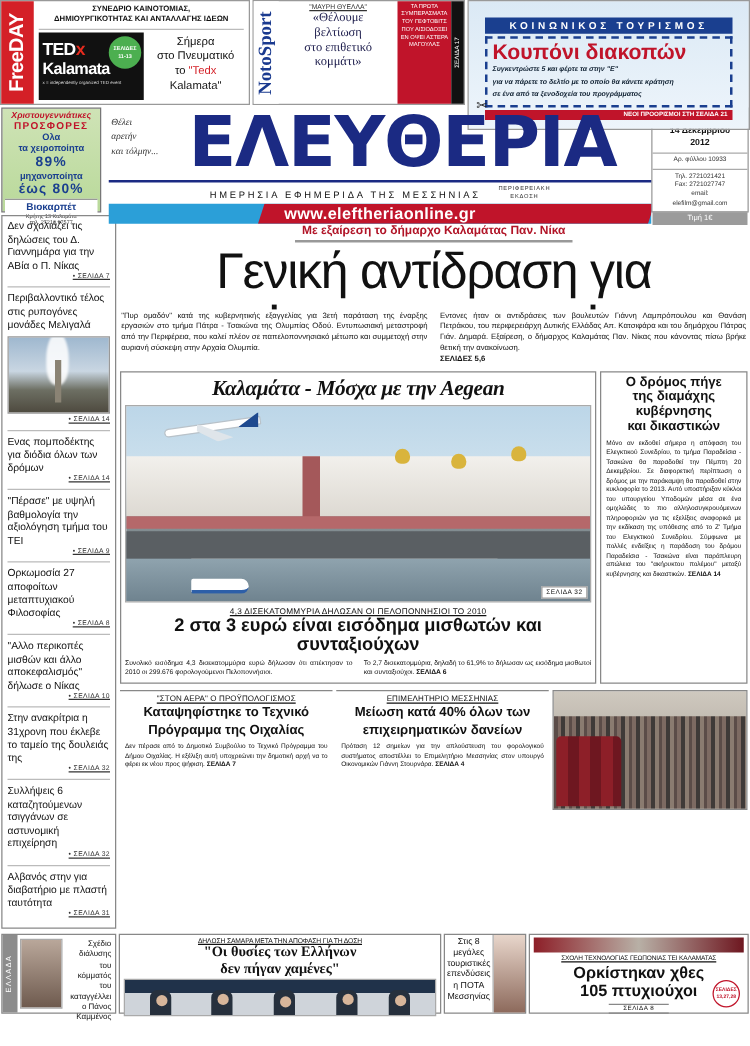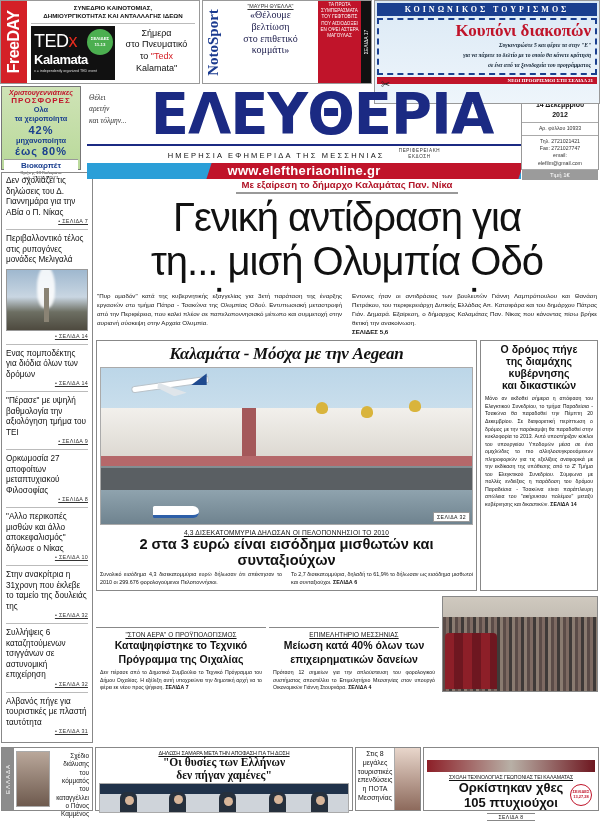--- a/index.html
+++ b/index.html
@@ -19,21 +19,21 @@
   .freeday-spine {
     width: 26px; background: #d42027; color: #fff; font-weight: bold; font-size: 16px;
     display: flex; align-items: center; justify-content: center;
   }
   .freeday-spine span { transform: rotate(-90deg); white-space: nowrap; letter-spacing: -0.5px; }
   .freeday-body { flex: 1; padding: 3px 4px; display: flex; flex-direction: column; }
   .fd-top { font-size: 6.2px; text-align: center; line-height: 1.35; color: #111; font-weight:600; }
   .fd-rule { height:1px; background:#bbb; margin:2px 0; }
   .fd-main { display: flex; flex: 1; gap: 3px; }
   .tedx-box { width: 84px; background: #111; color: #fff; position: relative; padding: 5px 3px; }
-  .tedx-l1 { font-size: 18px; font-weight: normal; letter-spacing: -0.5px; }
+  .tedx-l1 { font-size: 14px; font-weight: bold; letter-spacing: -0.5px; }
   .tedx-l1 .x { color: #e62b1e; }
   .tedx-l2 { font-size: 13px; font-weight: bold; letter-spacing: -0.5px; }
   .tedx-l3 { font-size: 3.6px; color: #ddd; margin-top: 2px; }
   .tedx-badge {
     position: absolute; right: 2px; top: 3px; width: 26px; height: 26px; border-radius: 50%;
     background: #4caf50; color: #fff; font-size: 4.4px; font-weight: bold;
     display: flex; flex-direction: column; align-items: center; justify-content: center; line-height: 1.2;
   }
   .fd-right { flex: 1; font-size: 9px; line-height: 1.3; text-align: center; padding-top: 2px; }
   .fd-right .red { color: #d42027; }
@@ -49,24 +49,24 @@
   .noto-kicker { font-size: 5.4px; text-decoration: underline; color:#333; }
   .noto-quote { font-size: 10px; line-height: 1.18; color:#1a1a4a; font-family:"Liberation Serif", serif; }
   .noto-photo { flex:1; background: linear-gradient(160deg,#7b8fa8,#415a75 55%,#2c3e52); }
   .noto-strap {
     background:#c0142a; color:#fff; font-size:4.6px; text-align:center; line-height:1.35; padding:1px;
   }
   .noto-page { width:10px; background:#111; color:#fff; font-size:5px; display:flex; align-items:center; justify-content:center; }
   .noto-page span { transform: rotate(-90deg); white-space: nowrap; }
 
   .ad-coupon { flex:1; height:104px; border:1px solid #999; margin-left:2px;
-    background: linear-gradient(180deg,#dbe9f5,#eef5fb); position:relative; padding: 2px; font-family: Liberation Serif, serif; }
+    background: linear-gradient(180deg,#dbe9f5,#eef5fb); position:relative; padding: 13px; }
   .coupon-title { background:#1a3f8f; color:#fff; font-size:8px; font-weight:bold; letter-spacing:3px;
     text-align:center; padding:2px 0; }
-  .coupon-inner { border: 2px dashed #1a3f8f; margin-top:2px; padding:2px 4px 4px; text-align:right; }
+  .coupon-inner { border: 2px dashed #1a3f8f; margin-top:2px; padding:2px 4px 4px; text-align:left; }
   .coupon-h { color:#c0142a; font-size:17px; font-weight:bold; line-height:1; }
   .coupon-sub { font-size:5.6px; color:#123; line-height:1.45; font-style:italic; font-weight:bold; margin-top:2px;}
   .coupon-foot { background:#c0142a; color:#fff; font-size:5px; text-align:right; padding:1px 4px; margin-top:2px; font-weight:bold;}
   .scissors { position:absolute; left:6px; bottom:12px; font-size:11px; color:#222; }
 
   
   .masthead { display:flex; height: 86px; padding: 2px 1px 0 1px; }
   .ad-biokarpet { width: 80px; border:1px solid #777; background:linear-gradient(180deg,#cfe3b6,#b9d99a); padding:2px; text-align:center; }
   .bk-l1 { color:#c0142a; font-size:7px; font-weight:bold; font-style:italic; }
   .bk-l2 { color:#c0142a; font-size:8px; font-weight:bold; letter-spacing:1px; }
@@ -148,21 +148,21 @@
 
   .cap-kicker { text-align:center; font-size:6.6px; margin-top:4px; text-decoration:underline; letter-spacing:0.2px; }
   .cap-head { text-align:center; font-size:14.6px; font-weight:bold; line-height:1.06; margin-top:1px; }
   .cap-body { display:flex; gap:9px; margin-top:3px; }
   .cap-col { flex:1; font-size:5.4px; line-height:1.45; text-align:justify; color:#111; }
 
   .sidebox { width:118px; border:1px solid #888; padding:3px 4px; }
   .sb-h { text-align:center; font-size:10.5px; font-weight:bold; line-height:1.12; color:#111; }
   .sb-body { font-size:5.2px; line-height:1.45; text-align:justify; margin-top:4px; color:#111; }
 
-  .botrow { display:flex; gap:3px; padding:5px 1px 0;align-items:flex-end; }
+  .botrow { display:flex; gap:3px; padding:5px 1px 0; }
   .bb { flex:1; border-top:1px solid #888; padding:3px 4px 0; }
   .bb-k { text-align:center; font-size:6.4px; text-decoration:underline; letter-spacing:0.1px; }
   .bb-h { text-align:center; font-size:10.5px; font-weight:bold; line-height:1.14; margin-top:2px; }
   .bb-t { font-size:5.2px; line-height:1.46; text-align:justify; margin-top:3px; }
   .grad-photo { width:156px; border:1px solid #888; height:96px; overflow:hidden; position:relative;
     background: linear-gradient(180deg,#cfc9bf,#9b9289); }
   .crowd { position:absolute; inset:auto 0 0 0; height:74px;
     background: repeating-linear-gradient(90deg,#5b4c48 0 3px,#7d6a62 3px 6px,#3f3a38 6px 9px,#8a7b70 9px 12px); }
   .robes { position:absolute; left:2px; bottom:2px; width:52px; height:56px;
     background: repeating-linear-gradient(90deg,#8d1f28 0 9px,#6e1720 9px 18px); border-radius:4px 4px 0 0; }
@@ -183,21 +183,21 @@
   .suit { position:absolute; bottom:0; width:17px; height:20px; background:#26303d; border-radius:6px 6px 0 0; }
   .headd { position:absolute; width:9px; height:9px; border-radius:50%; background:#d8b69a; }
 
   .bs-pota { width:66px; border:1px solid #888; display:flex; }
   .bs-pota-txt { flex:1; font-size:7px; line-height:1.26; text-align:center; padding-top:2px; }
   .bs-pota-face { width:26px; background:linear-gradient(180deg,#e8d6cb,#8d6a5c); border-left:1px solid #aaa; }
   .seal { position:absolute; right:6px; bottom:4px; width:22px; height:22px; border-radius:50%;
     border:1.5px solid #c0142a; color:#c0142a; font-size:4px; display:flex; flex-direction:column;
     align-items:center; justify-content:center; line-height:1.15; font-weight:bold; background:rgba(255,255,255,.7); }
 
-  .bs-tei { width:176px; border:1px solid #888; padding:12px 3px; position:relative; }
+  .bs-tei { width:176px; border:1px solid #888; padding:2px 3px; position:relative; }
   .tei-photo { height:12px; background:linear-gradient(90deg,#8d1f28,#b8b0a6,#6e1720); }
   .tei-k { text-align:center; font-size:5.2px; text-decoration:underline; margin-top:2px; letter-spacing:-0.1px; }
   .tei-h { text-align:center; font-size:13px; font-weight:bold; line-height:1.1; margin-top:1px; }
   .tei-p { text-align:center; font-size:5px; margin-top:3px; letter-spacing:0.4px; }
   .tei-p span { border-top:1px solid #888; border-bottom:1px solid #888; padding:0 12px; }
 </style>
 </head>
 <body>
 
 <div class="page">
@@ -271,21 +271,21 @@
       <div class="coupon-foot">ΝΕΟΙ ΠΡΟΟΡΙΣΜΟΙ ΣΤΗ ΣΕΛΙΔΑ 21</div>
     </div>
   </div>
 
   <div class="masthead">
     <div class="ad-biokarpet">
       <div class="bk-l1">Χριστουγεννιάτικες</div>
       <div class="bk-l2">ΠΡΟΣΦΟΡΕΣ</div>
       <div class="bk-l3">Ολα</div>
       <div class="bk-l3">τα χειροποίητα</div>
-      <div class="bk-pct">42%</div>
+      <div class="bk-pct">89%</div>
       <div class="bk-l3">μηχανοποίητα</div>
       <div class="bk-pct">έως 80%</div>
       <div class="bk-brand">
         <div class="bk-brandname">Βιοκαρπέτ</div>
         <div class="bk-addr">Κρήτης 13 Καλαμάτα</div>
         <div class="bk-addr">τηλ. 27210 97577</div>
       </div>
     </div>
 
     <div class="mast-mid">
@@ -367,31 +367,30 @@
         <div class="li-txt">Στην ανακρίτρια η 31χρονη που έκλεβε το ταμείο της δουλειάς της</div>
         <div class="li-page">• ΣΕΛΙΔΑ 32</div>
       </div>
       <div class="li-sep"></div>
       <div class="li">
         <div class="li-txt">Συλλήψεις 6 καταζητούμενων τσιγγάνων σε αστυνομική επιχείρηση</div>
         <div class="li-page">• ΣΕΛΙΔΑ 32</div>
       </div>
       <div class="li-sep"></div>
       <div class="li">
-        <div class="li-txt">Αλβανός πήγε για τουριστικές με πλαστή ταυτότητα</div>
+        <div class="li-txt">Αλβανός στην για διαβατήριο με πλαστή ταυτότητα</div>
         <div class="li-page">• ΣΕΛΙΔΑ 31</div>
       </div>
     </div>
 
     <div class="maincol">
       <div class="kicker-wrap">
         <div class="kicker">Με εξαίρεση το δήμαρχο Καλαμάτας Παν. Νίκα</div>
       </div>
       <div class="headline">Γενική αντίδραση για</div>
-      <div class="headline">τη... μισή Ολυμπία Οδό</div>
 
       <div class="lead">
         <div class="lead-col">
           <div class="lead-bullet">■</div>
           <div>"Πυρ ομαδόν" κατά της κυβερνητικής εξαγγελίας για 3ετή παράταση της έναρξης εργασιών στο τμήμα Πάτρα - Τσακώνα της Ολυμπίας Οδού. Εντυπωσιακή μεταστροφή από την Περιφέρεια, που καλεί πλέον σε παπελοποννησιακό μέτωπο και συμμετοχή στην αυριανή σύσκεψη στην Αρχαία Ολυμπία.</div>
         </div>
         <div class="lead-col">
           <div class="lead-bullet">■</div>
           <div>Εντονες ήταν οι αντιδράσεις των βουλευτών Γιάννη Λαμπρόπουλου και Θανάση Πετράκου, του περιφερειάρχη Δυτικής Ελλάδας Απ. Κατσιφάρα και του δημάρχου Πάτρας Γιάν. Δημαρά. Εξαίρεση, ο δήμαρχος Καλαμάτας Παν. Νίκας που κάνοντας πίσω βρήκε θετική την ανακοίνωση.</div>
           <span class="lead-pages">ΣΕΛΙΔΕΣ 5,6</span>

